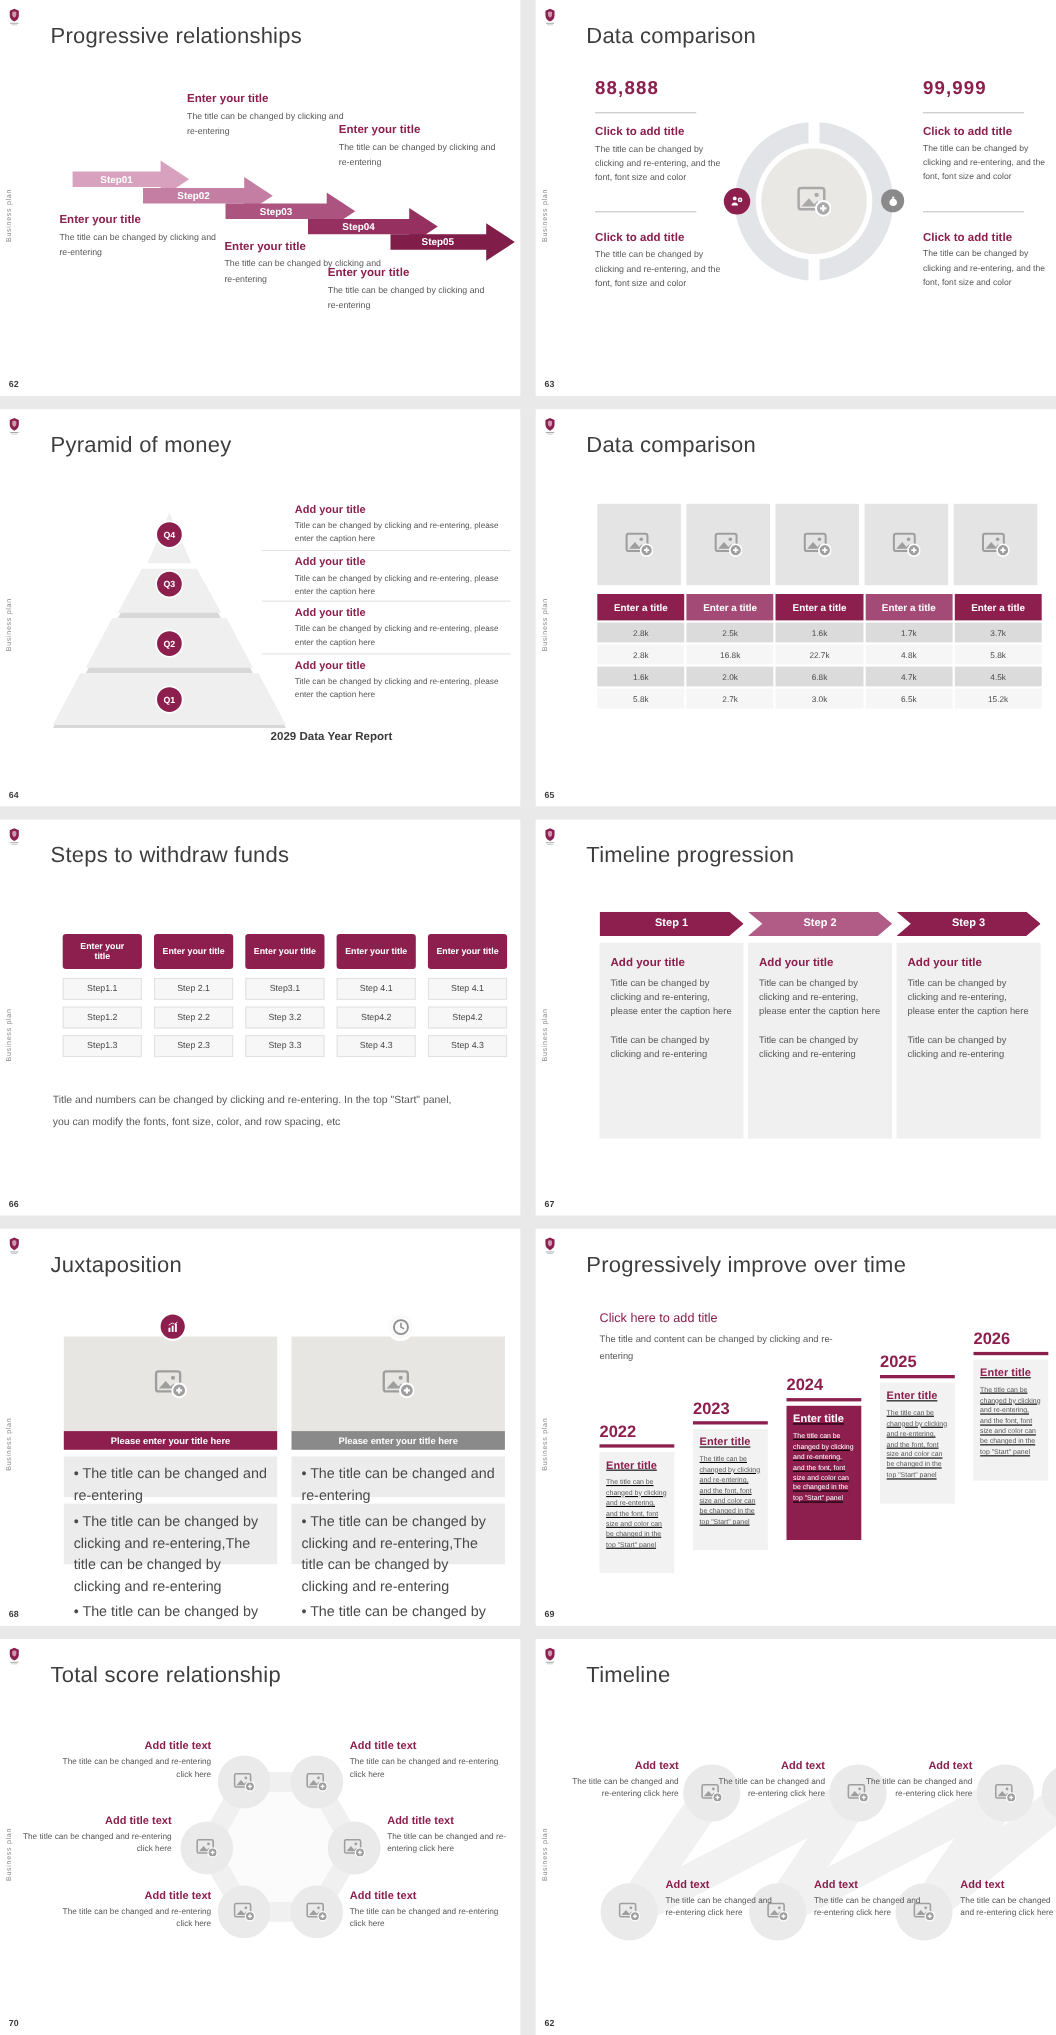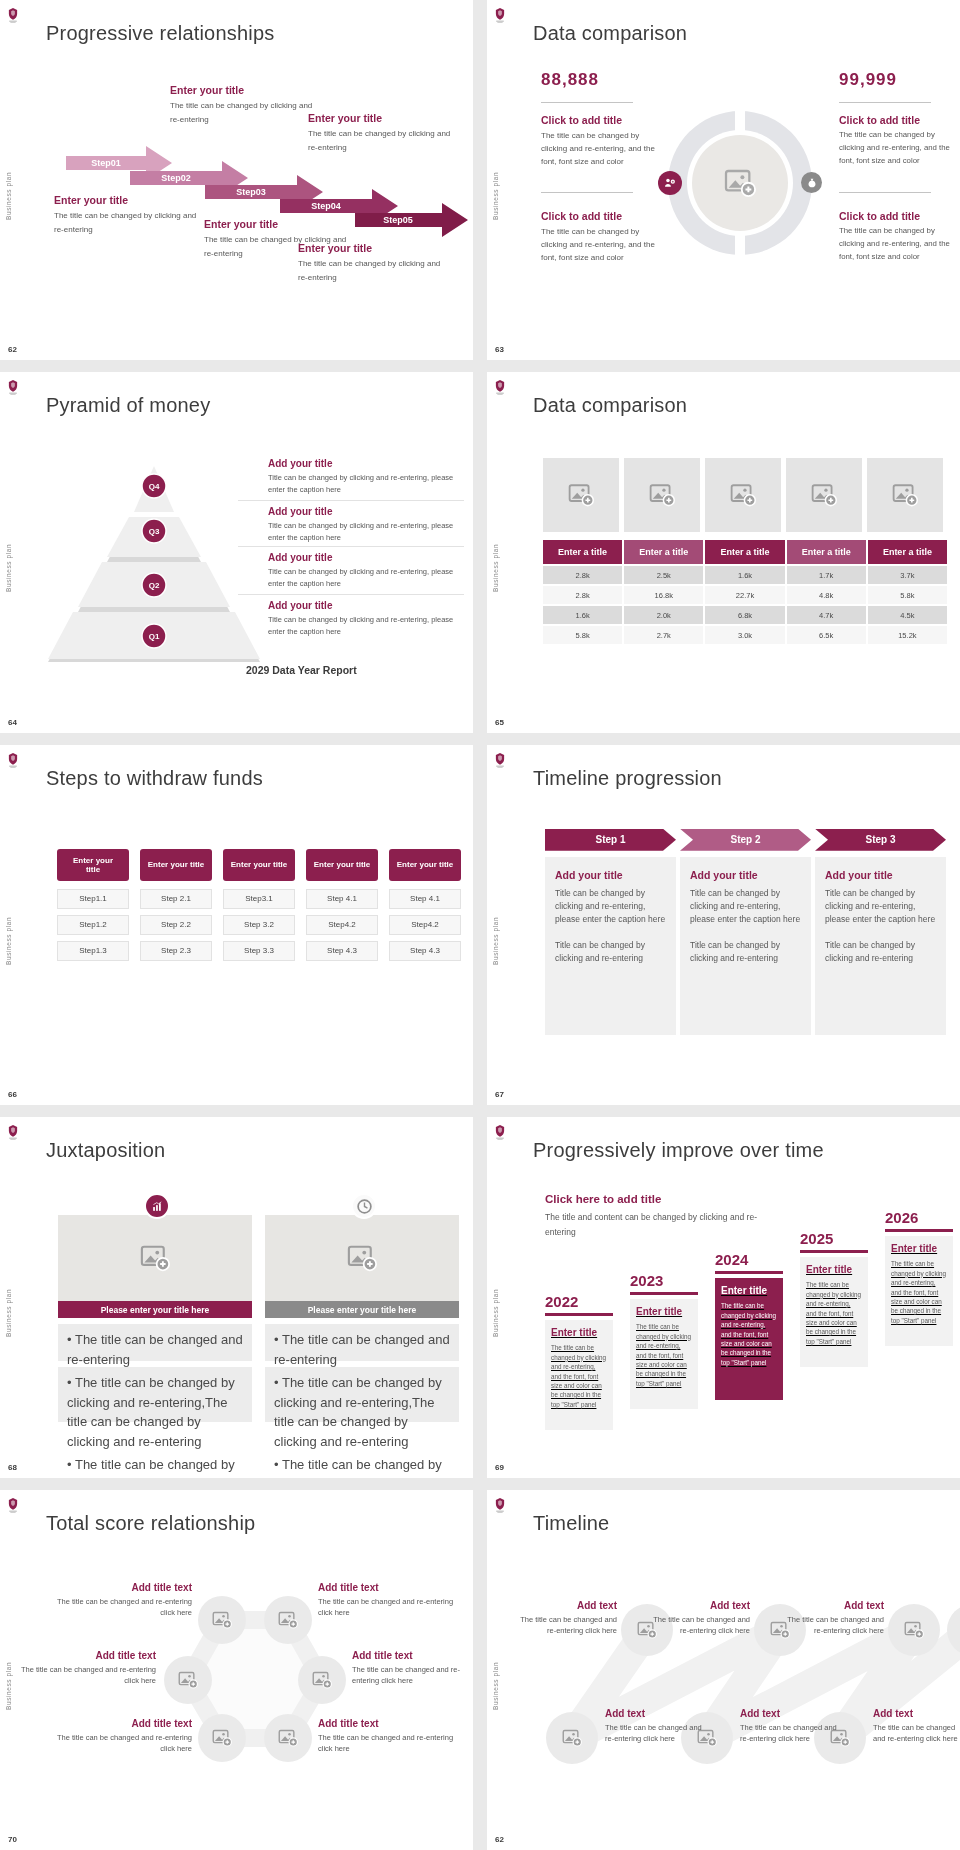--- a/index.html
+++ b/index.html
@@ -5,21 +5,21 @@
   html,body{margin:0;padding:0;background:#e9e9e9;font-family:"Liberation Sans",sans-serif;}
   .page{width:960px;height:1850px;display:grid;grid-template-columns:1fr 1fr;grid-template-rows:repeat(5,1fr);
         column-gap:14px;row-gap:12px;background:#e9e9e9;overflow:hidden;}
   .slide{position:relative;background:#fff;overflow:hidden;}
   .abs{position:absolute;}
   .stitle{position:absolute;left:46px;top:22px;font-size:20px;font-weight:300;color:#3d3d3d;letter-spacing:.2px;}
   .rail-logo{position:absolute;left:7px;top:7px;width:12px;height:17px;}
   .rail-brand{position:absolute;left:5px;top:140px;width:12px;height:80px;writing-mode:vertical-rl;
               transform:rotate(180deg);font-size:6.5px;color:#8a8a8a;letter-spacing:.6px;}
   .pagenum{position:absolute;left:8px;bottom:6px;font-size:8px;font-weight:bold;color:#3a3a3a;}
-  .mh{color:#8c1f4e;font-weight:bold;text-align:center;}
+  .mh{color:#8c1f4e;font-weight:normal;text-align:center;}
   .gt{color:#585858;}
   .blk h3{margin:0 0 3px 0;font-size:10.5px;color:#8c1f4e;}
   .blk p{margin:0;font-size:8px;line-height:1.8;color:#585858;}
   .rule{height:1px;background:#c4c4c4;}
   .num{font-size:17px;font-weight:bold;color:#8c1f4e;letter-spacing:1px;}
   .ph{background:#e4e4e4;display:flex;align-items:center;justify-content:center;color:#9e9e9e;}
   .badge{border-radius:50%;display:flex;align-items:center;justify-content:center;}
   .tgrid{position:absolute;left:56px;top:168px;width:404px;display:grid;grid-template-columns:repeat(5,1fr);
          grid-template-rows:24px 18px 18px 18px 18px;gap:2px;}
   .t-h{color:#fff;font-weight:bold;font-size:9px;display:flex;align-items:center;justify-content:center;}
@@ -328,20 +328,21 @@
     <div class="stepbox" style="left:223px;top:144px;">Step3.1</div>
     <div class="stepbox" style="left:223px;top:170px;">Step 3.2</div>
     <div class="stepbox" style="left:223px;top:196px;">Step 3.3</div>
     <div class="stepbox" style="left:306px;top:144px;">Step 4.1</div>
     <div class="stepbox" style="left:306px;top:170px;">Step4.2</div>
     <div class="stepbox" style="left:306px;top:196px;">Step 4.3</div>
     <div class="stepbox" style="left:389px;top:144px;">Step 4.1</div>
     <div class="stepbox" style="left:389px;top:170px;">Step4.2</div>
     <div class="stepbox" style="left:389px;top:196px;">Step 4.3</div>
 
+    <div class="abs gt" style="left:48px;top:246px;width:378px;font-size:9.5px;line-height:2.1;">Title and numbers can be changed by clicking and re-entering. In the top "Start" panel, you can modify the fonts, font size, color, and row spacing, etc</div>
     <div class="pagenum">66</div>
   </div>
 
   <div class="slide">
     <svg class="rail-logo">
         <use href="#i-crest"></use>
       </svg>
     <div class="rail-brand">Business plan</div>
     <div class="stitle">Timeline progression</div>
 

